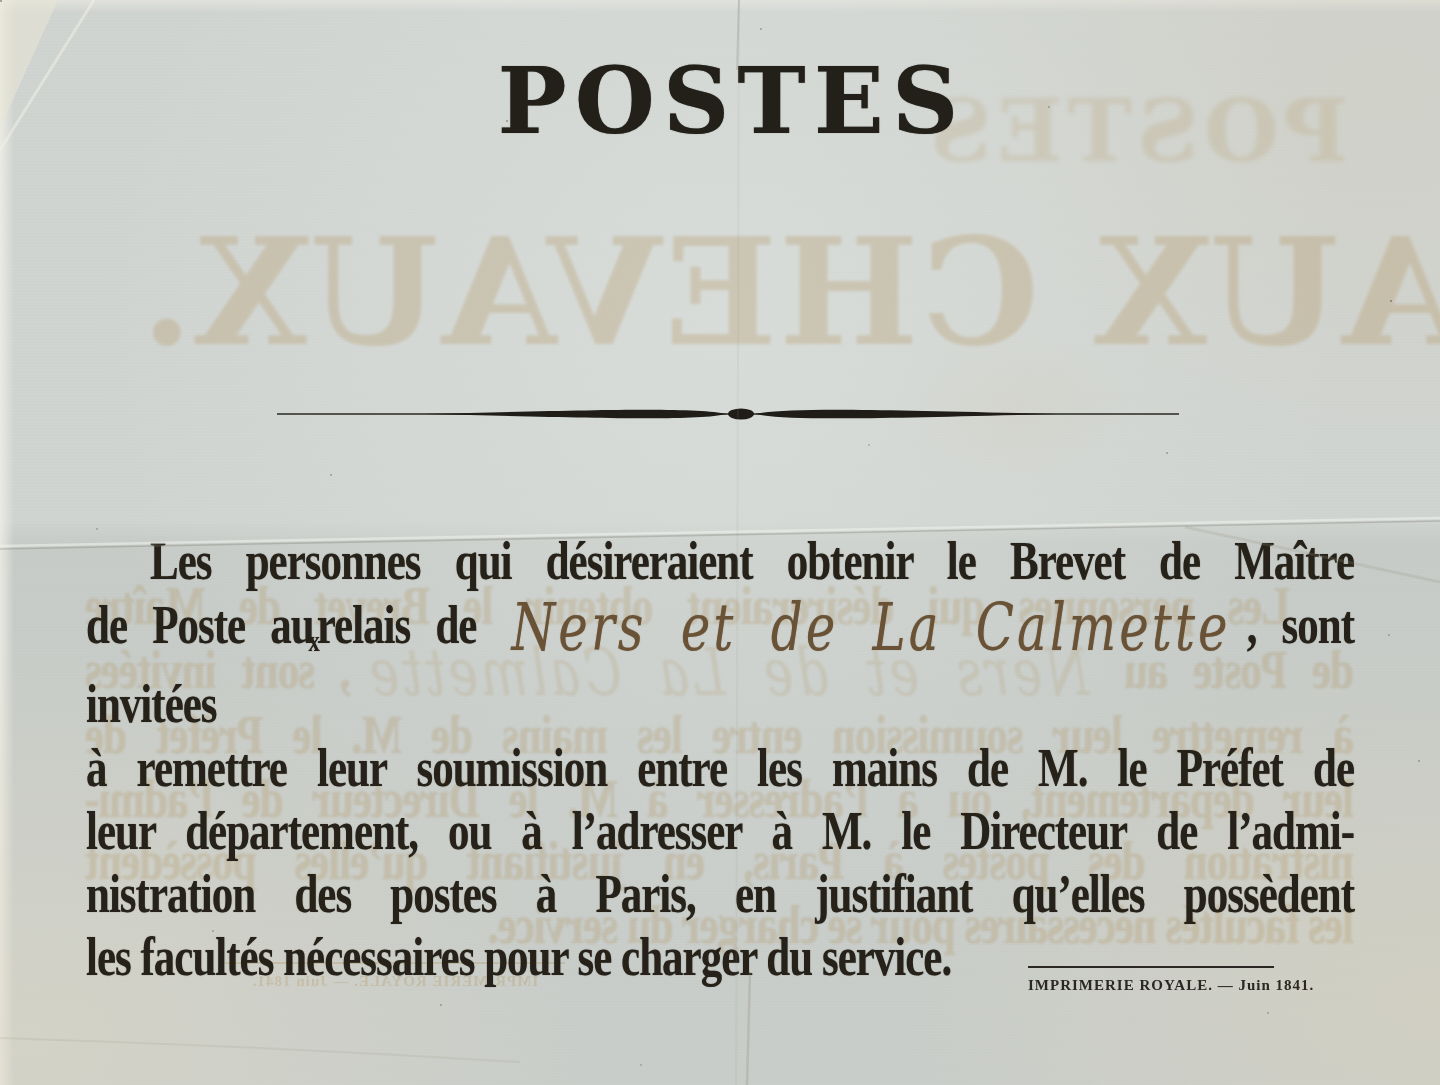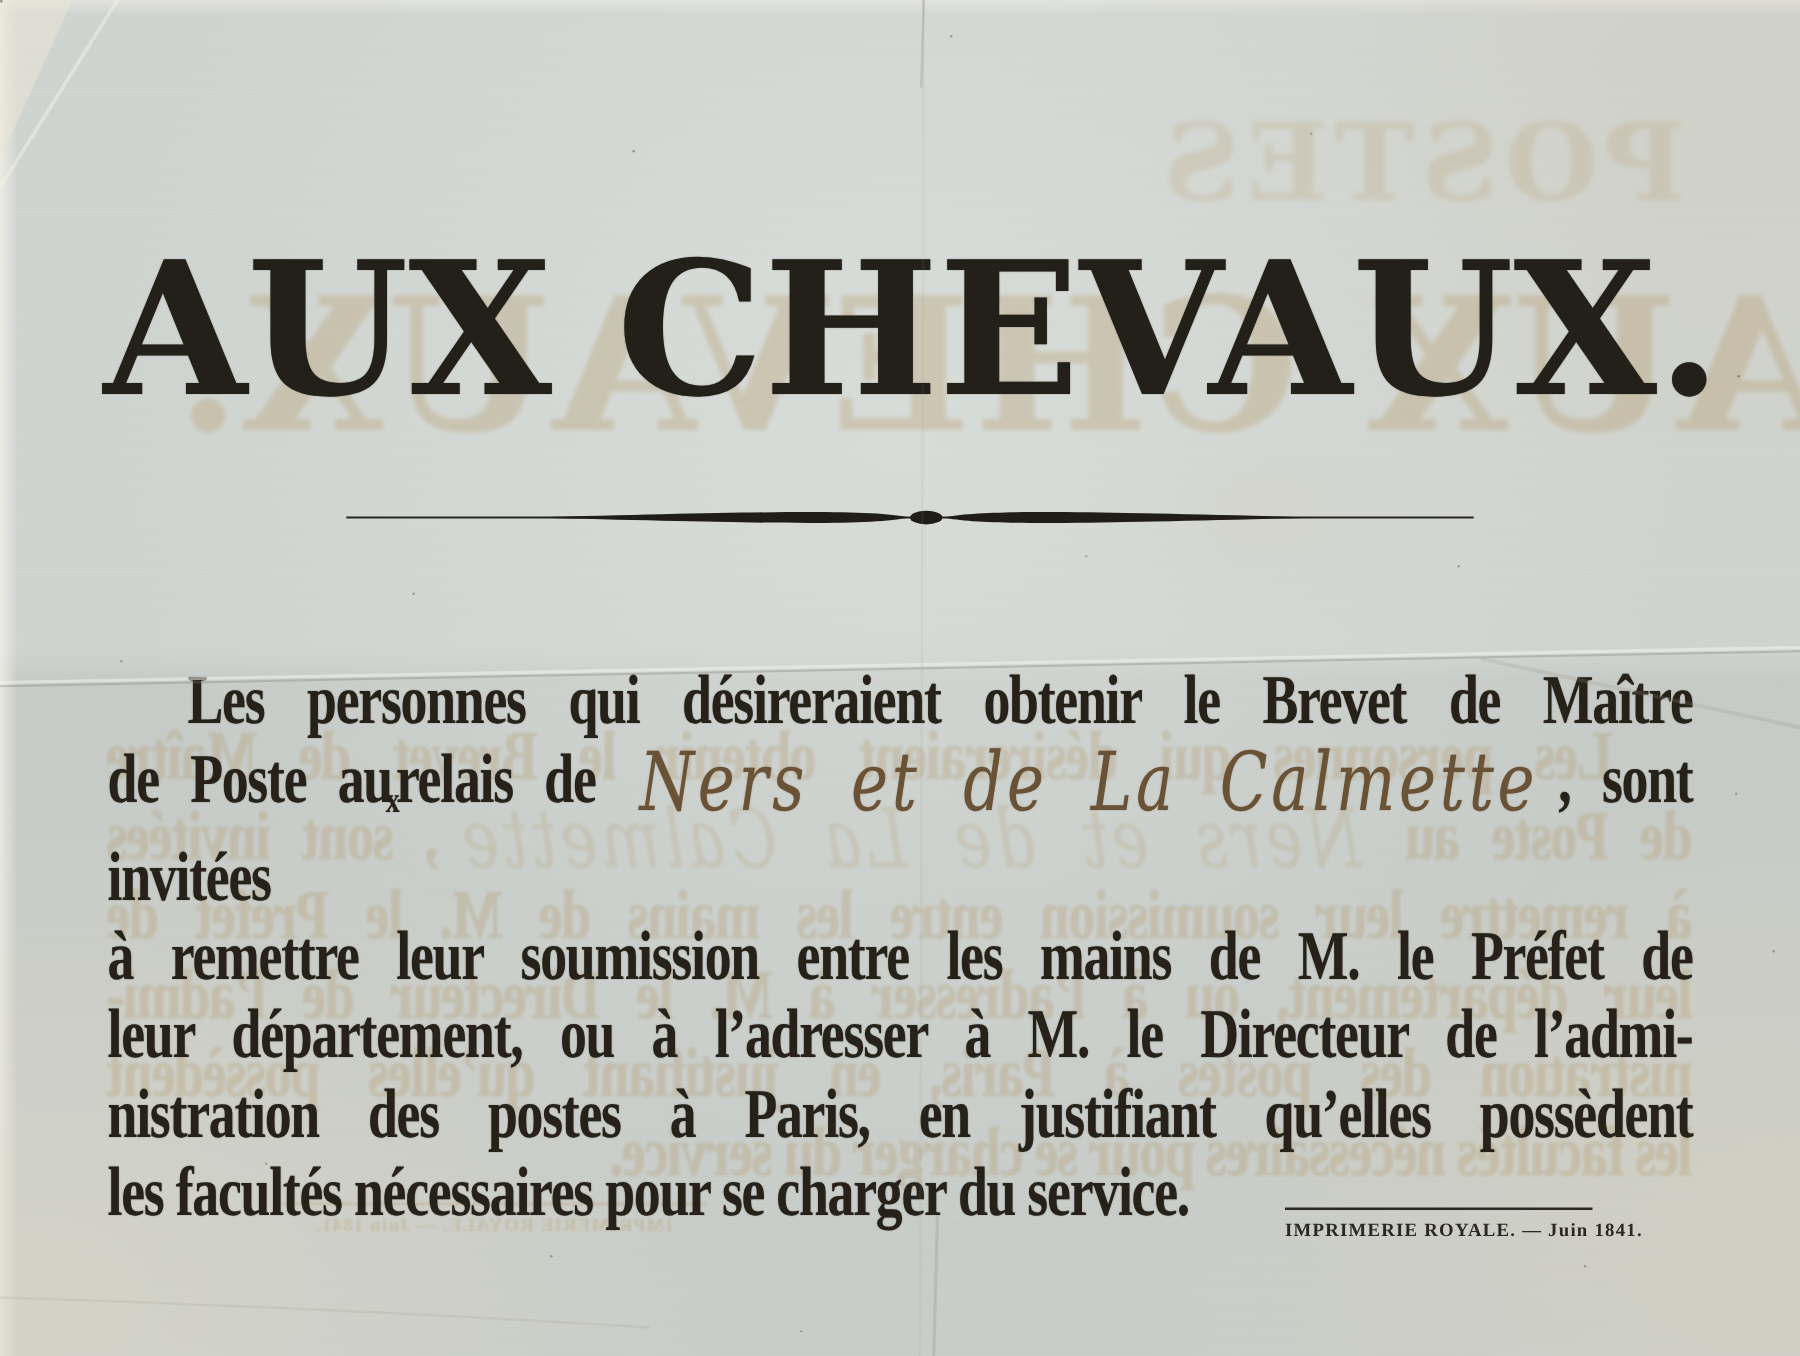--- a/index.html
+++ b/index.html
@@ -111,22 +111,22 @@
     <div class="bline">à remettre leur soumission entre les mains de M. le Préfet de</div>
     <div class="bline">leur département, ou à l’adresser à M. le Directeur de l’admi-</div>
     <div class="bline">nistration des postes à Paris, en justifiant qu’elles possèdent</div>
     <div class="bline last">les facultés nécessaires pour se charger du service.</div>
   </div>
   <div class="ghost ghost-imprint">
     <div class="rule"></div>
     <div class="imprint-text">IMPRIMERIE ROYALE. — Juin 1841.</div>
   </div>
 
-  <div class="subtitle-wrap">
-    <span class="subtitle">AUX CHEVAUX.</span>
+  <div class="title-wrap">
+    <span class="title">POSTES</span>
   </div>
 
   <svg class="divider" width="906" height="18" viewBox="0 0 906 18">
     <line x1="2" y1="8" x2="904" y2="8" stroke="#2a2722" stroke-width="1.5"></line>
     <path d="M150,8 C330,3.5 420,1 452,8 C420,15 330,12.5 150,8 Z" fill="#201d18"></path>
     <ellipse cx="466" cy="8" rx="13" ry="5.5" fill="#201d18"></ellipse>
     <path d="M782,8 C602,3.5 512,1 480,8 C512,15 602,12.5 782,8 Z" fill="#201d18"></path>
   </svg>
 
   <div class="body-text">

